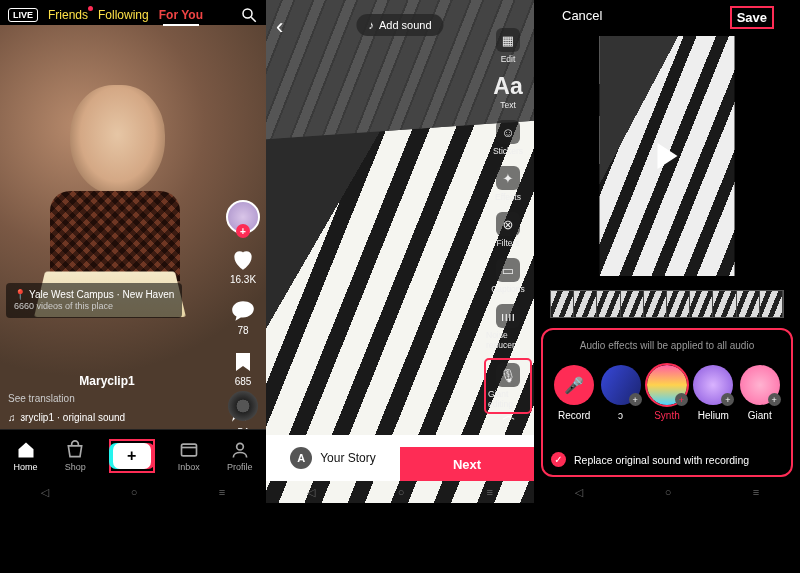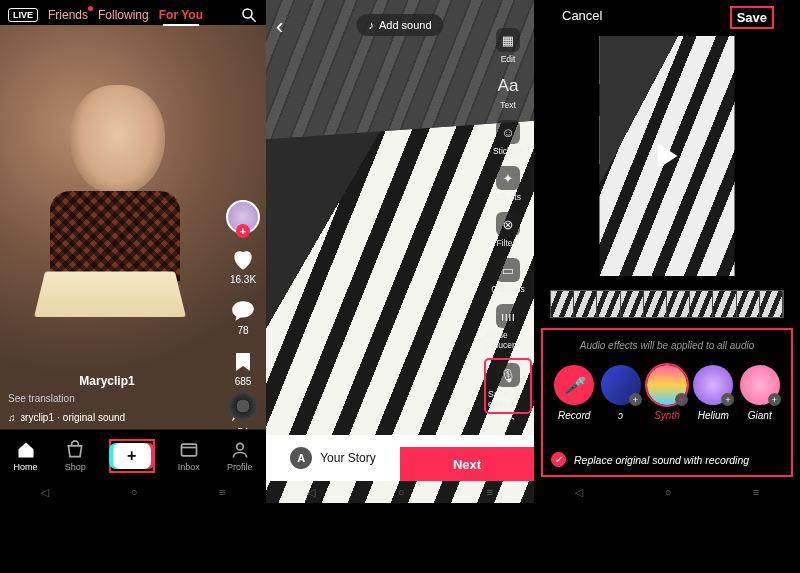--- a/index.html
+++ b/index.html
@@ -5,21 +5,21 @@
   * { box-sizing: border-box; margin: 0; padding: 0; }
   body { background: #000; font-family: -apple-system, Helvetica, Arial, sans-serif; color: #fff; width: 800px; height: 573px; overflow: hidden; display: flex; }
   .panel { position: relative; height: 503px; background: #000; overflow: hidden; }
   .p1 { width: 266px; }
   .p2 { width: 268px; }
   .p3 { width: 266px; }
 
   
   .top-tabs { display: flex; align-items: center; gap: 10px; padding: 6px 8px; font-size: 12px; position: absolute; top: 0; left: 0; right: 0; z-index: 5; }
   .live-badge { border: 1px solid #fff; border-radius: 3px; font-size: 9px; padding: 1px 4px; font-weight: 600; }
-  .tab { color: #fca5a5; position: relative; font-size: 12px; }
+  .tab { color: #fde047; position: relative; font-size: 12px; }
   .tab.active { color: #ef4444; font-weight: 600; }
   .tab.active::after { content:""; position:absolute; left:10%; right:10%; bottom:-4px; height:2px; background:#fff; }
   .dot { width:5px; height:5px; background:#fe2c55; border-radius:50%; position:absolute; top:-2px; right:-5px; }
   .search-ic { margin-left:auto; }
   .feed-bg { position:absolute; top:25px; left:0; right:0; bottom:73px; background: radial-gradient(circle at 30% 25%, #b78a6c 0%, #7a5844 35%, #4e3b2d 70%); }
   .face { position:absolute; top:60px; left:70px; width:95px; height:110px; background: radial-gradient(ellipse at 50% 45%, #e6c6a5 0%, #d4a885 55%, #9f7a5d 80%); border-radius:50% 50% 55% 55%; }
   .plaid { position:absolute; top:166px; left:50px; width:130px; height:90px; background: repeating-linear-gradient(45deg,#5a3a2d 0 5px,#a8765f 5px 10px), repeating-linear-gradient(-45deg,#5a3a2d 0 5px,#a8765f 5px 10px); background-blend-mode: multiply; border-radius:20px 20px 0 0; }
   .book { position:absolute; bottom:110px; left:40px; width:140px; height:55px; background:linear-gradient(#f4e8c8,#e8d6a6); border-radius:3px; transform: perspective(200px) rotateX(35deg); }
   .rail { position:absolute; right:6px; top:200px; display:flex; flex-direction:column; align-items:center; gap:12px; }
   .rail-item { display:flex; flex-direction:column; align-items:center; font-size:10px; }
@@ -66,21 +66,21 @@
   
   .p3-top { position:absolute; top:8px; left:0; right:0; display:flex; justify-content:space-between; padding:0 28px; font-size:13px; }
   .save-btn { font-weight:600; }
   .hl-save { outline:2px solid #fe2c55; padding:2px 5px;}
   .preview { position:absolute; top:36px; left:50%; transform:translateX(-50%); width:135px; height:240px;
     background: linear-gradient(118deg, #333 0 30%, transparent 30%), repeating-linear-gradient(112deg,#eee 0 18px,#1a1a1a 18px 30px);
     display:flex; align-items:center;justify-content:center;}
   .play-tri { width:0; height:0; border-left:20px solid #fff; border-top:13px solid transparent; border-bottom:13px solid transparent;}
   .timeline { position:absolute; top:290px; left:16px; right:16px; height:28px; display:flex; border:1px solid #555;}
   .tl-seg { flex:1; background:repeating-linear-gradient(112deg,#ddd 0 6px,#222 6px 11px); border-right:1px solid #444;}
-  .fx-panel { position:absolute; top:330px; left:9px; right:9px; bottom:28px; outline:2px solid #fe2c55; padding:10px 8px; border-radius:0;font-style:italic; }
+  .fx-panel { position:absolute; top:330px; left:9px; right:9px; bottom:28px; outline:2px solid #fe2c55; padding:10px 8px; border-radius:10px; }
   .fx-note { text-align:center; font-size:10px; color:#999; }
   .fx-row { display:flex; justify-content:space-around; margin-top:14px;}
   .fx-item { display:flex; flex-direction:column; align-items:center; font-size:10px; gap:5px; width:46px;}
   .fx-circ { width:40px; height:40px; border-radius:50%; display:flex;align-items:center;justify-content:center; font-size:16px; position:relative;}
   .fx-rec { background:#fe2c55; }
   .fx-b { background: linear-gradient(120deg,#3748d9,#1b2470); }
   .fx-s { background: linear-gradient(#ff5fa2,#ffd24d,#4dd2ff); }
   .fx-h { background: radial-gradient(circle,#d9b3ff,#8855dd); }
   .fx-g { background: radial-gradient(circle,#ffb3d1,#ff66a3); }
   .fx-badge { position:absolute; bottom:-1px; right:-1px; width:13px; height:13px; background:#555; border-radius:50%; font-size:9px; display:flex;align-items:center;justify-content:center;}
@@ -147,20 +147,24 @@
       <span class="ico">
           <svg width="26" height="26" viewBox="0 0 24 24">
             <path d="M14 3v5C6 8 3 14 2 20c3-4 6-6 12-6v5l8-8-8-8z"></path>
           </svg>
         </span>
       <span>54</span>
     </div>
   </div>
   <div class="sound-disc"></div>
 
+  <div class="loc-pill">
+    <div>📍 <span>Yale West Campus · New Haven</span></div>
+    <div class="sub">6660 videos of this place</div>
+  </div>
 
   <div class="meta">
     <div class="uname">Maryclip1</div>
     <div class="see">See translation</div>
     <div class="sound-row">
         <span>♫</span>
         <span>ɜryclip1 · original sound</span>
       </div>
   </div>
 
@@ -211,21 +215,21 @@
     <span>♪</span>
     <span>Add sound</span>
   </div>
 
   <div class="edit-rail">
     <div class="edit-item">
         <div class="edit-ico">▦</div>
         <span>Edit</span>
       </div>
     <div class="edit-item">
-        <div class="edit-ico" style="background:none;font-size:17px;font-weight:400">Aa</div>
+        <div class="edit-ico" style="background:none;font-size:23px;font-weight:700">Aa</div>
         <span>Text</span>
       </div>
     <div class="edit-item">
         <div class="edit-ico">☺</div>
         <span>Stickers</span>
       </div>
     <div class="edit-item">
         <div class="edit-ico">✦</div>
         <span>Effects</span>
       </div>
@@ -236,21 +240,21 @@
     <div class="edit-item">
         <div class="edit-ico">▭</div>
         <span>Captions</span>
       </div>
     <div class="edit-item">
         <div class="edit-ico">ıııı</div>
         <span>Noise reducer</span>
       </div>
     <div class="edit-item hl-item">
         <div class="edit-ico">🎙</div>
-        <span>Save editing</span>
+        <span>Giant editing</span>
       </div>
   </div>
   <div class="chev-up">︿</div>
 
   <div class="p2-bottom">
     <div class="story-btn">
       <div class="story-av">A</div>
       <span>Your Story</span>
     </div>
     <div class="next-btn">Next</div>

